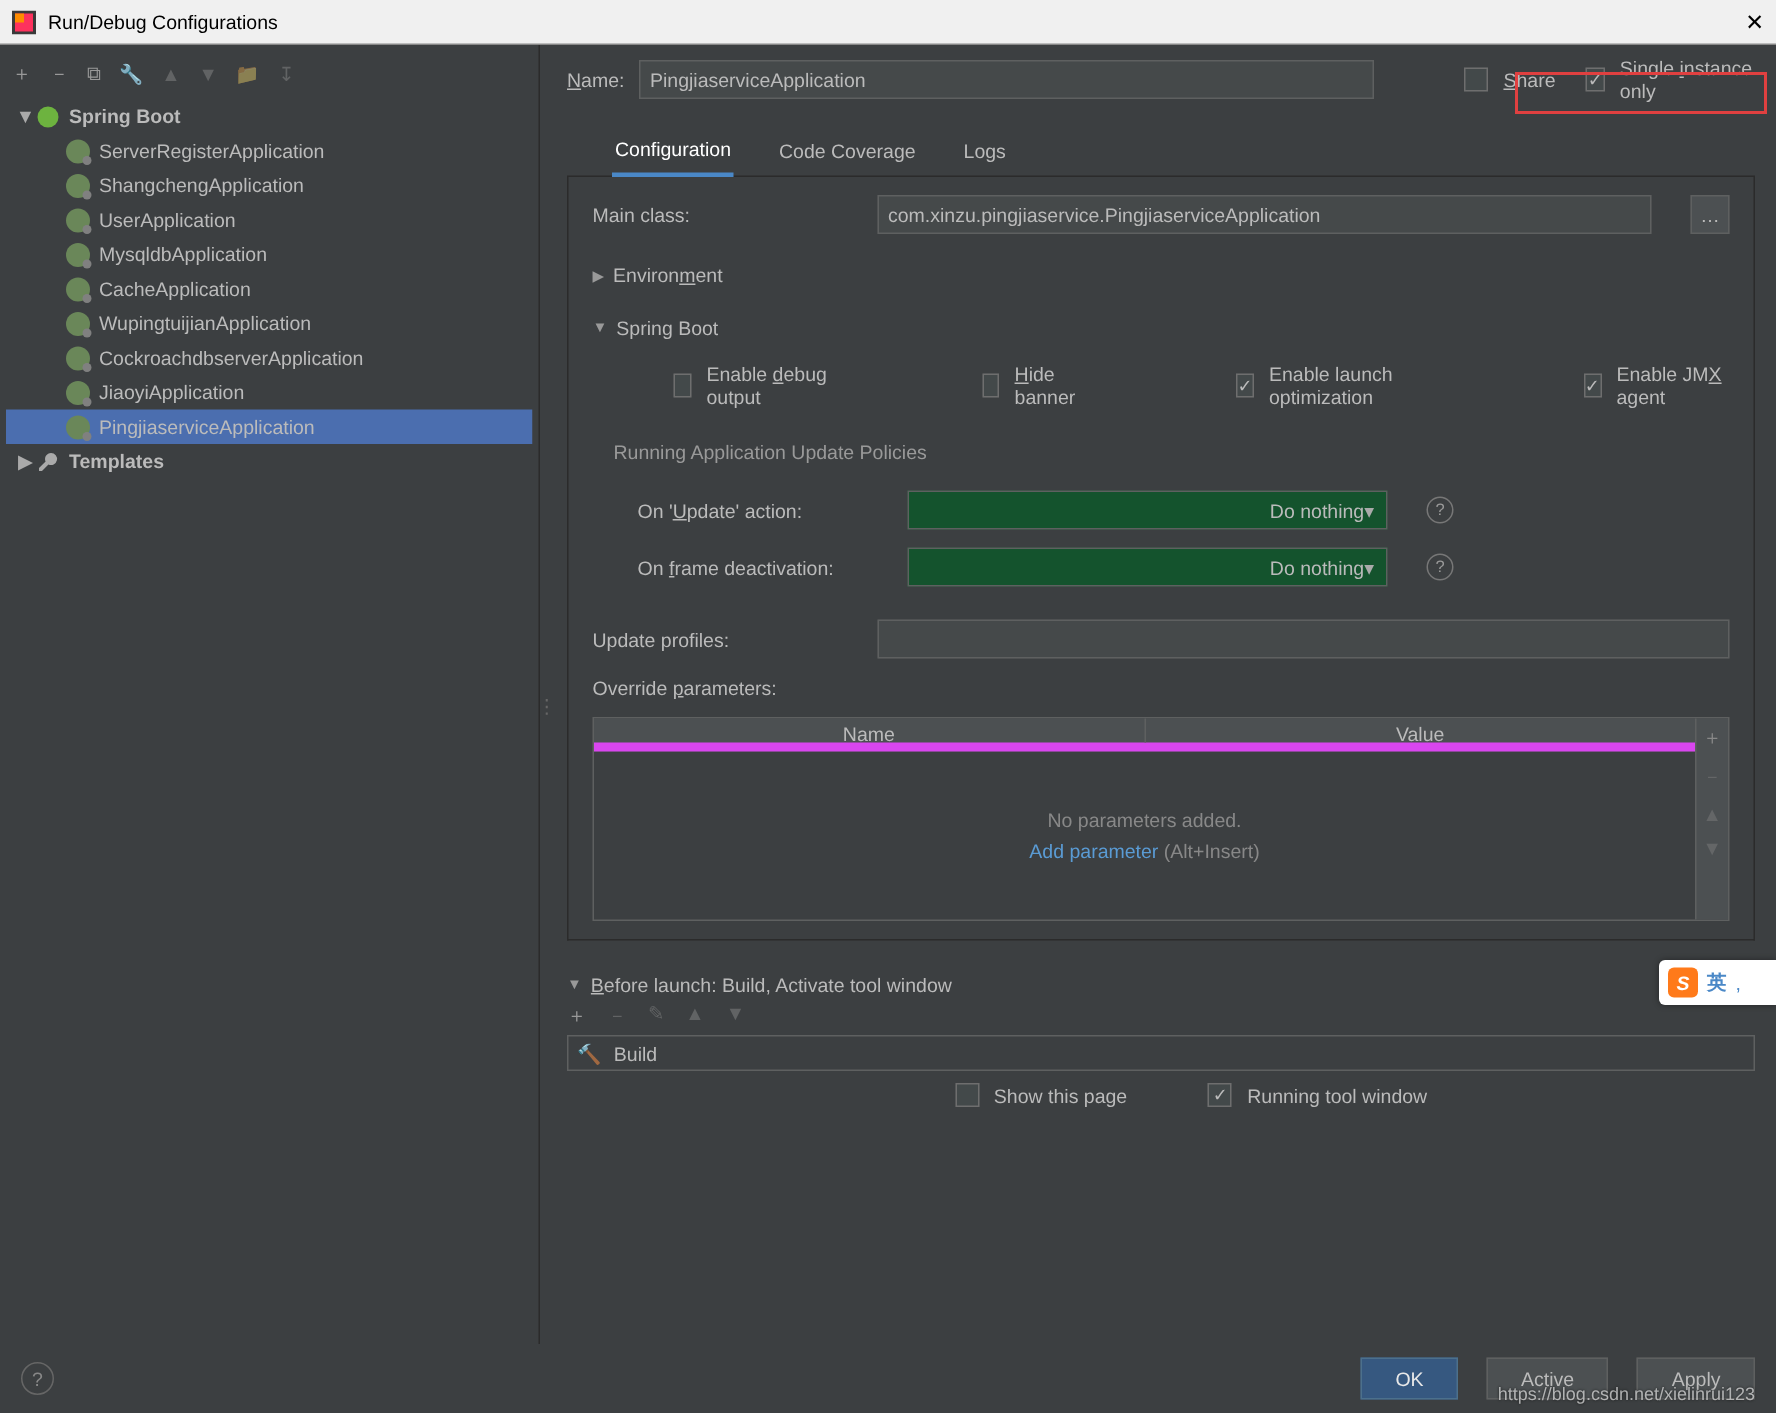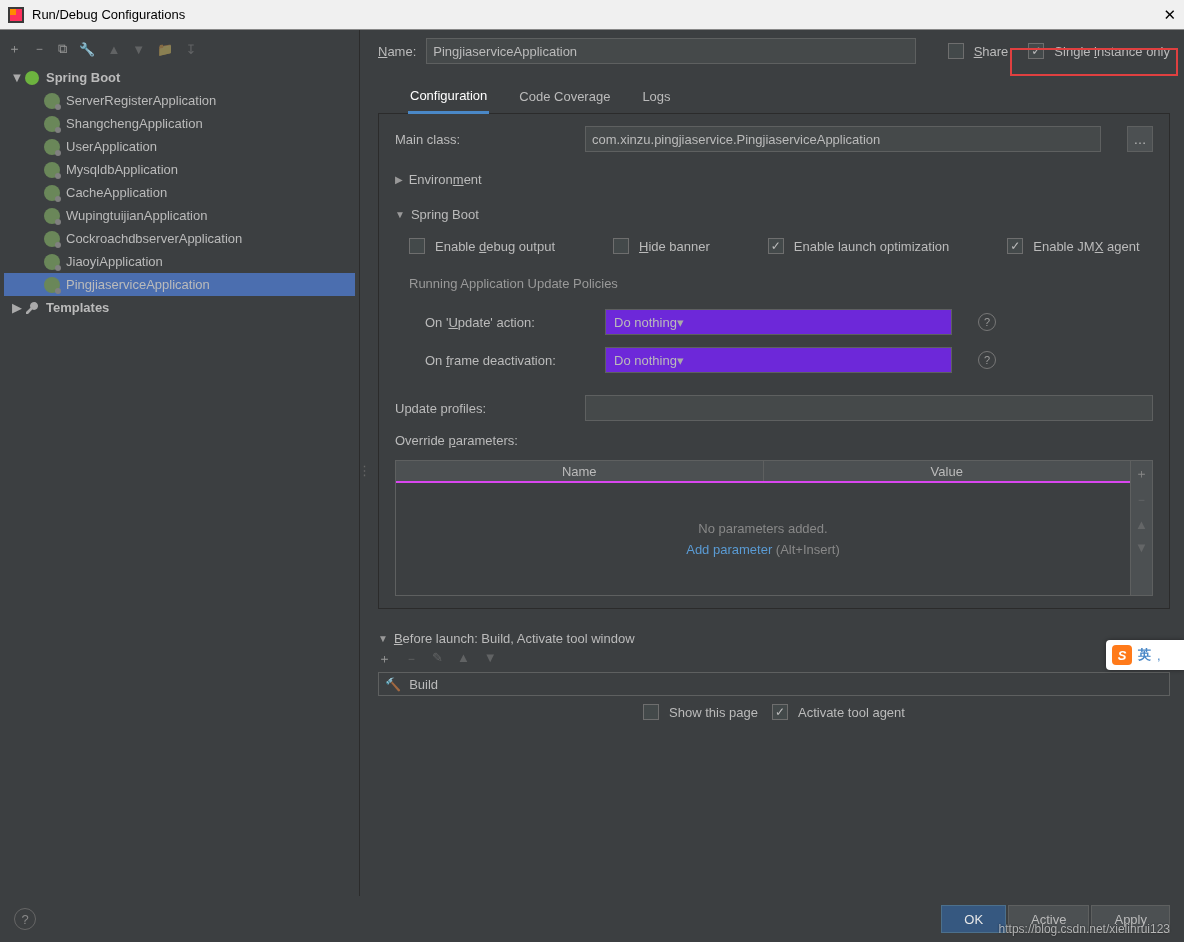--- a/index.html
+++ b/index.html
@@ -27,42 +27,42 @@
   .checkbox { width:16px; height:16px; border:1px solid #6e6e6e; background:#43494a; display:inline-flex; align-items:center; justify-content:center; margin-right:4px;}
   .checkbox.checked::after{content:"✓"; color:#bbb; font-size:12px; line-height:1;}
   .tabs { display:flex; gap:28px; margin-top:16px; border-bottom:1px solid #2b2b2b; padding:0 30px;align-items:center;}
   .tab { padding:8px 2px; color:#bbb; cursor:pointer;}
   .tab.active { color:#fff; border-bottom:3px solid #4a88c7; margin-bottom:-1px;}
   .form-area { border:1px solid #2b2b2b; border-top:none; padding:12px 16px; display:flex; flex-direction:column; gap:12px;}
   .section-header{ color:#bbb; display:flex; align-items:center; gap:6px; margin-top:8px;}
   .section-header .tri{font-size:10px; color:#999;}
   .field-row { display:flex; align-items:center; gap:20px;}
   .field-row .flabel{ min-width:170px;}
-  .select { background:#6d28d9; border:1px solid #5e6060; color:#bbb; height:26px; padding:0 8px; display:flex; align-items:center; justify-content:flex-start; width:347px;}
+  .select { background:#14532d; border:1px solid #5e6060; color:#bbb; height:26px; padding:0 8px; display:flex; align-items:center; justify-content:flex-end; width:320px;}
   .select .arrow{color:#aaa;}
   .help-circle{ width:18px;height:18px;border:1px solid #777;border-radius:9px; display:flex;align-items:center;justify-content:center;font-size:11px;color:#999; margin-left:6px;}
   .checks-row{ display:flex; gap:58px; margin-top:4px;}
-  .check-item{display:flex; align-items:center; gap:6px;}
+  .check-item{display:flex; align-items:center; gap:6px;margin-left:40px;}
   .subsection-title{color:#999; margin:10px 0 6px 14px;}
   .indented{margin-left:30px;}
   .params-table{ border:1px solid #5e6060; height:136px; display:flex;}
   .params-main{flex:1; display:flex; flex-direction:column;}
-  .params-head{display:flex; background:#4c5052; height:22px; border-bottom:2px solid #d946ef;}
+  .params-head{display:flex; background:#4c5052; height:22px; border-bottom:6px solid #d946ef;}
   .params-head>div{flex:1; text-align:center; line-height:22px; color:#bbb;}
   .params-head>div:first-child{border-right:1px solid #5e6060;}
   .params-body{flex:1; display:flex; flex-direction:column; align-items:center; justify-content:center; gap:6px; color:#888;}
   .add-link{color:#5a9bd4; cursor:pointer;}
   .params-side{width:22px; background:#4c5052; border-left:1px solid #5e6060; display:flex; flex-direction:column; align-items:center; padding-top:4px; gap:8px; color:#888;}
   .before-launch{ margin-top:14px;}
   .bl-toolbar{display:flex; gap:14px; padding:4px 0; color:#999;}
   .bl-list{border:1px solid #5e6060; height:24px; background:#3c3f41; display:flex; align-items:center; padding:0 6px; gap:8px;}
   .hammer{color:#6a8759;}
   .footer { position:absolute; bottom:0; left:0; right:0; height:46px; display:flex; align-items:center; padding:0 14px; background:#3c3f41;}
   .footer .help{width:22px;height:22px;border:1px solid #666;border-radius:11px;display:flex;align-items:center;justify-content:center;color:#888;}
-  .footer .btns{margin-left:auto; display:flex; gap:2px;align-items:flex-end;}
+  .footer .btns{margin-left:auto; display:flex; gap:19px;align-items:flex-end;}
   .btn{height:28px; padding:0 22px; background:#4c5052; border:1px solid #5e6060; color:#bbb; display:flex; align-items:center; cursor:pointer;}
   .btn.primary{background:#365880; border-color:#4c708c; color:#e8e8e8;}
   .redbox{position:absolute; border:2px solid #e04040; top:48px; right:6px; width:168px; height:28px; pointer-events:none;}
   .u{text-decoration:underline;}
   .watermark{position:absolute; bottom:6px; right:14px; color:#ddd; font-size:12px; opacity:.7; text-shadow:0 0 2px #000;}
   .splitter{width:4px; background:transparent; cursor:col-resize; position:relative;}
   .splitter::after{content:"⋮"; color:#666; position:absolute; top:50%; left:-2px;}
   .ime-badge{position:absolute; right:0; top:640px; width:78px; height:30px; background:#fff; border-radius:4px 0 0 4px; display:flex; align-items:center; gap:6px; padding-left:6px; box-shadow:0 0 4px rgba(0,0,0,.4);}
   .ime-badge .s{background:#ff7a1a; color:#fff; font-weight:bold; width:20px;height:20px; border-radius:4px; display:flex;align-items:center;justify-content:center; font-style:italic;}
   .ime-badge .t{color:#4a88c7; font-weight:bold;}
@@ -276,21 +276,21 @@
         <span class="hammer">🔨</span>
         <span>Build</span>
       </div>
       <div class="checks-row" style="margin-top:8px; gap:14px;justify-content:center;">
         <div class="check-item">
             <span class="checkbox"></span>
             <span>Show this page</span>
           </div>
         <div class="check-item">
             <span class="checkbox checked"></span>
-            <span>Activate tool agent</span>
+            <span>Running tool window</span>
           </div>
       </div>
     </div>
   </div>
 </div>
 
 <div class="footer">
   <div class="help">?</div>
   <div class="btns">
     <div class="btn primary">OK</div>

